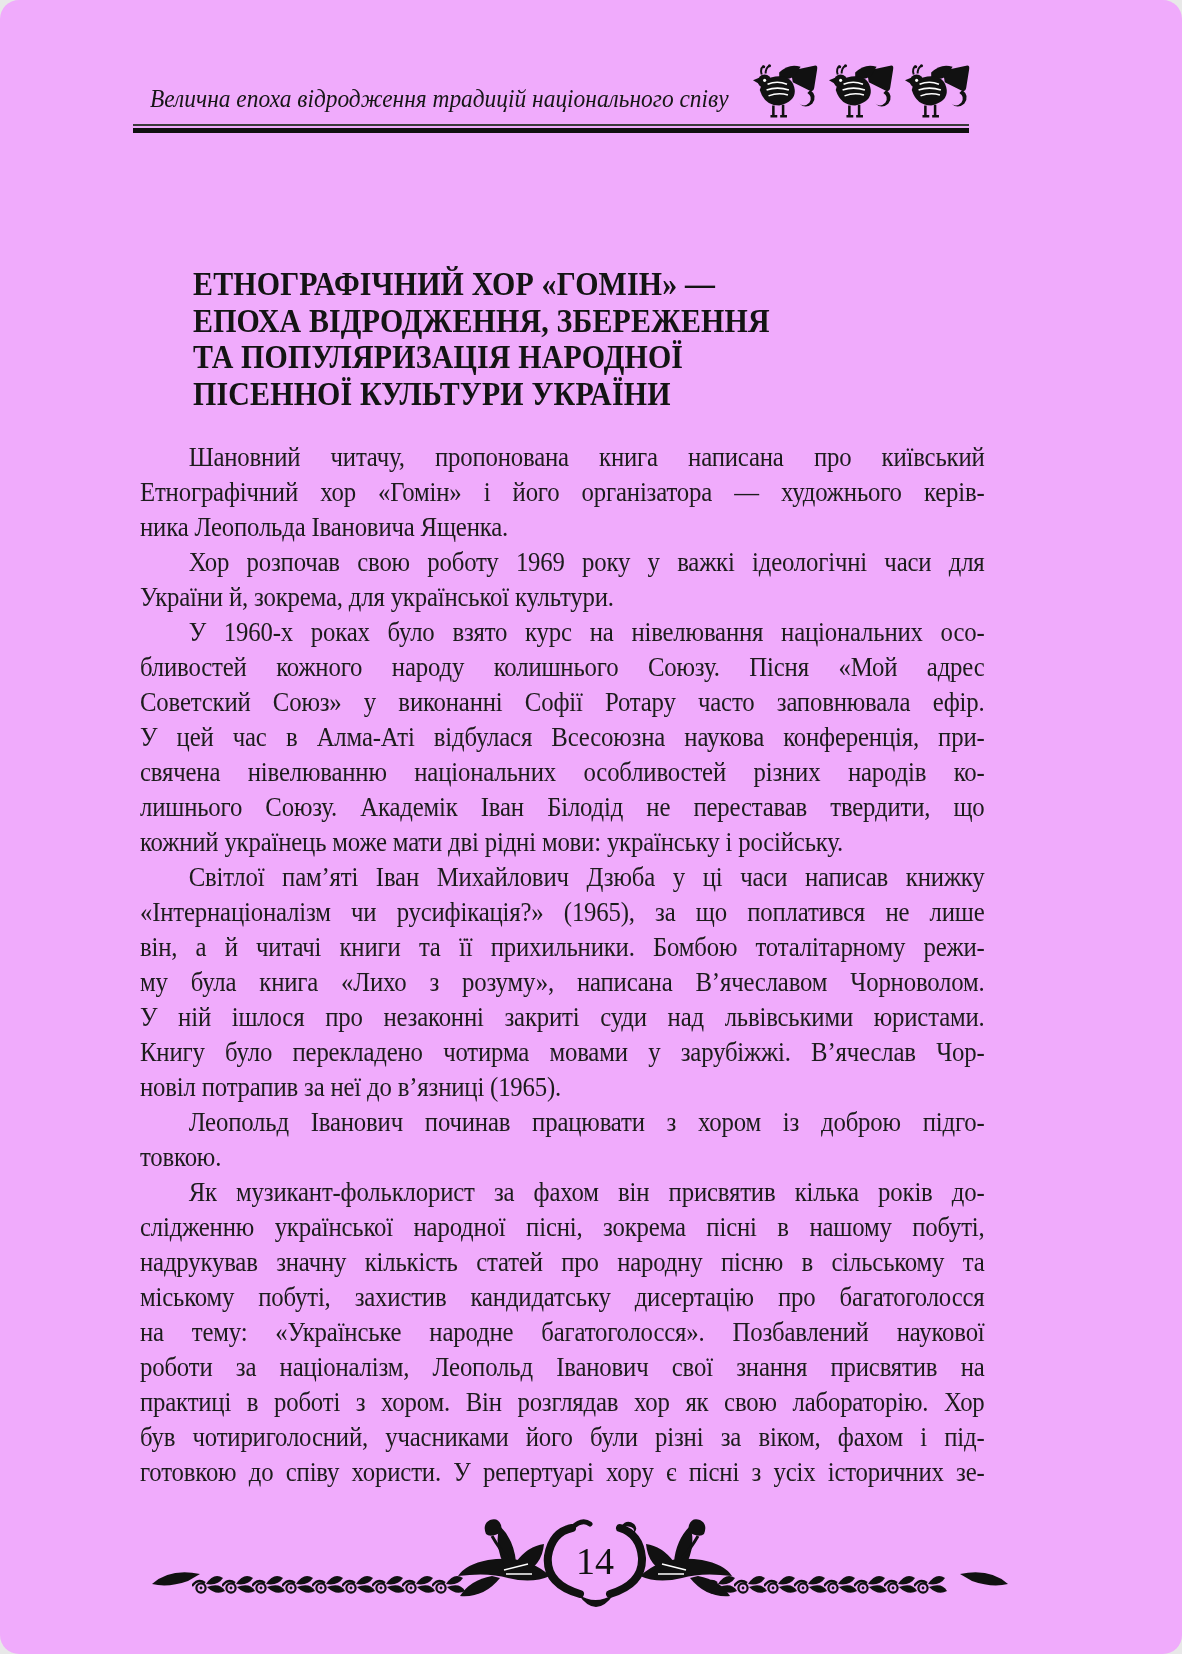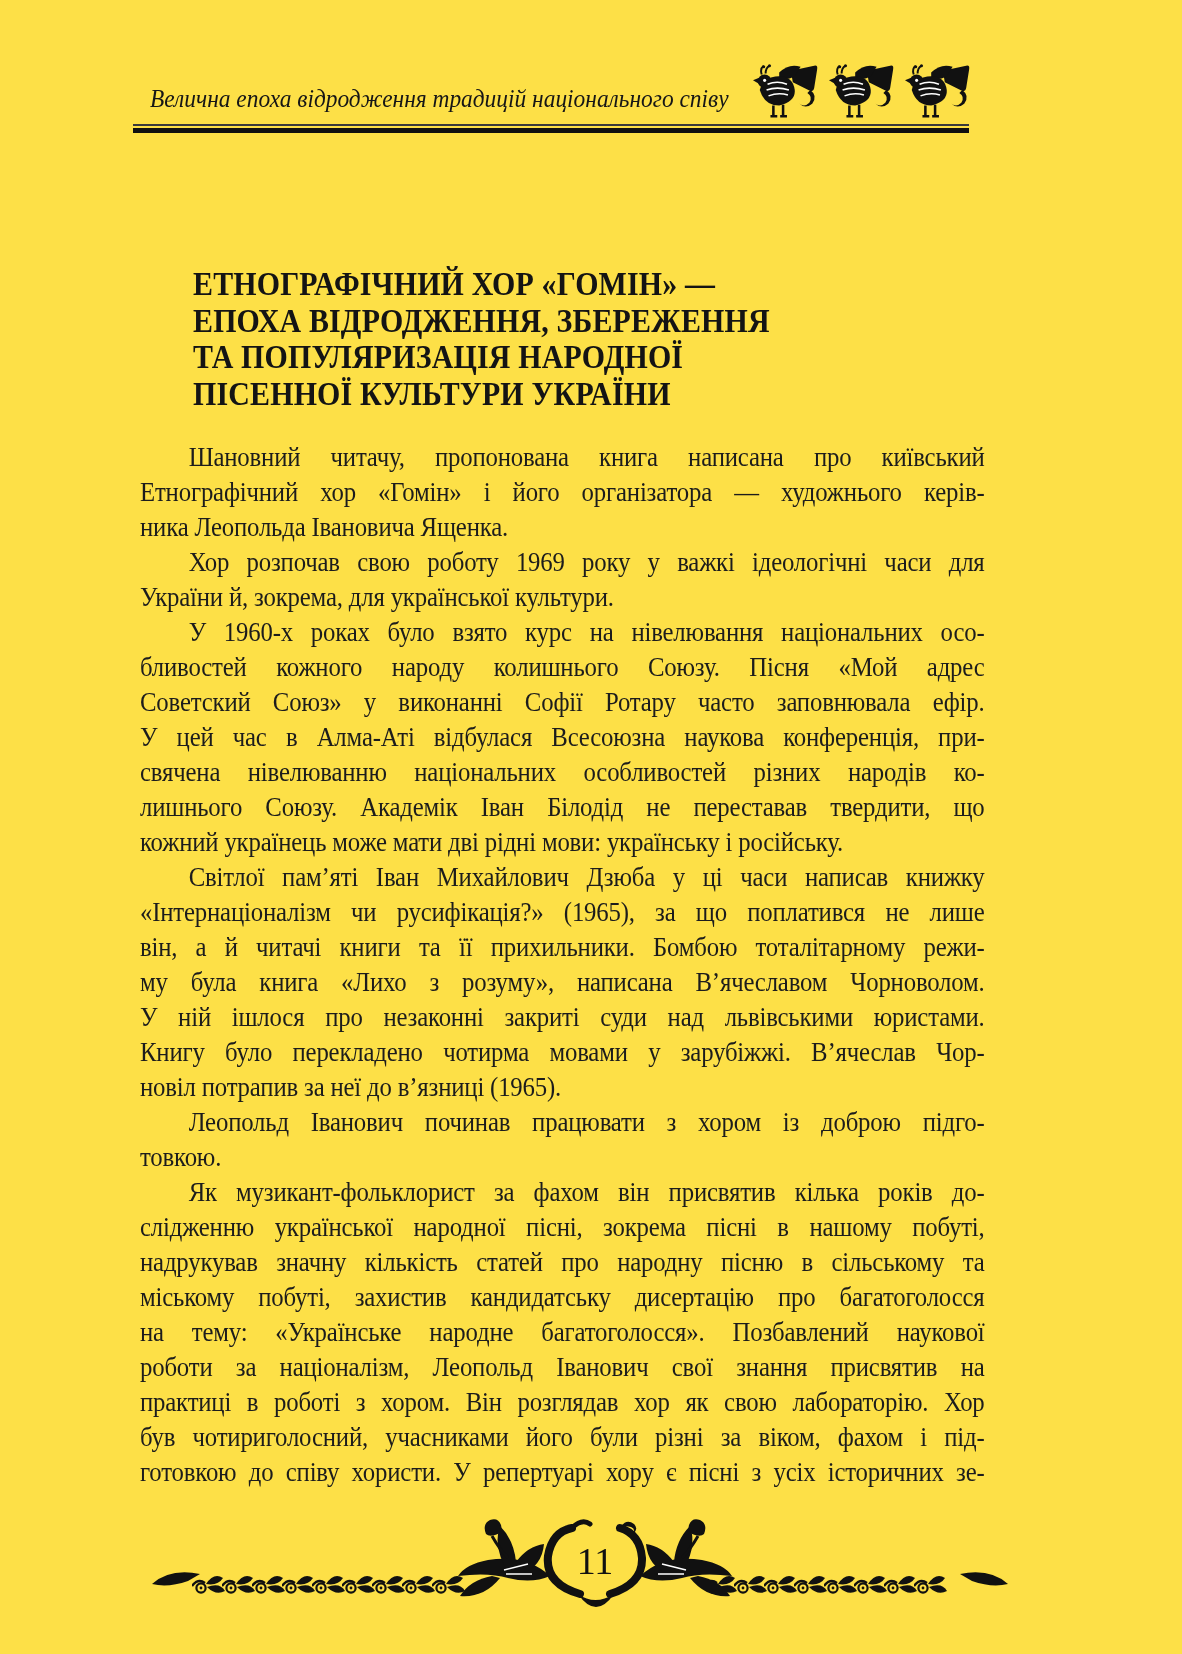--- a/index.html
+++ b/index.html
@@ -1,23 +1,24 @@
 <!DOCTYPE html>
 <html lang="uk"><head>
 <meta charset="utf-8">
 <style>
   html,body { margin:0; padding:0; background:#e8e8e8; }
   .page {
     position: relative;
     width: 1182px; height: 1654px;
     margin: 0 auto;
-    background: #fde047;
+    background: #f0abfc;
     color: #1a1a1a;
     font-family: "Liberation Serif", serif;
     overflow: hidden;
+    border-radius: 19px;
   }
 
   
   .runhead-title {
     position: absolute; left: 150px; top: 84px;
     font-style: italic; font-size: 26px; line-height: 30px;
     white-space: nowrap;
     transform: scaleX(0.90); transform-origin: left top;
     color: #161616;
   }
@@ -221,15 +222,15 @@
           <path d="M362 62 Q344 34 352 12 Q366 26 368 48 Q380 32 396 30 Q394 52 374 60 Z"></path>
           <path d="M352 64 Q336 84 312 82 Q322 66 344 62 Z"></path>
           <path d="M338 20 q-4 -10 4 -14 q8 -3 11 5 q2 8 -6 10 q-6 2 -9 -1 Z"></path>
           <path d="M344 22 Q352 36 360 44" stroke="#111" stroke-width="3" fill="none"></path>
           <path d="M356 56 L380 50 M358 60 L384 60" stroke="#fff" stroke-width="1.6"></path>
         </g>
       </g>
     </svg>
   </div>
 
-  <div class="page-number">11</div>
+  <div class="page-number">14</div>
 
 </div>
 
 </body></html>

